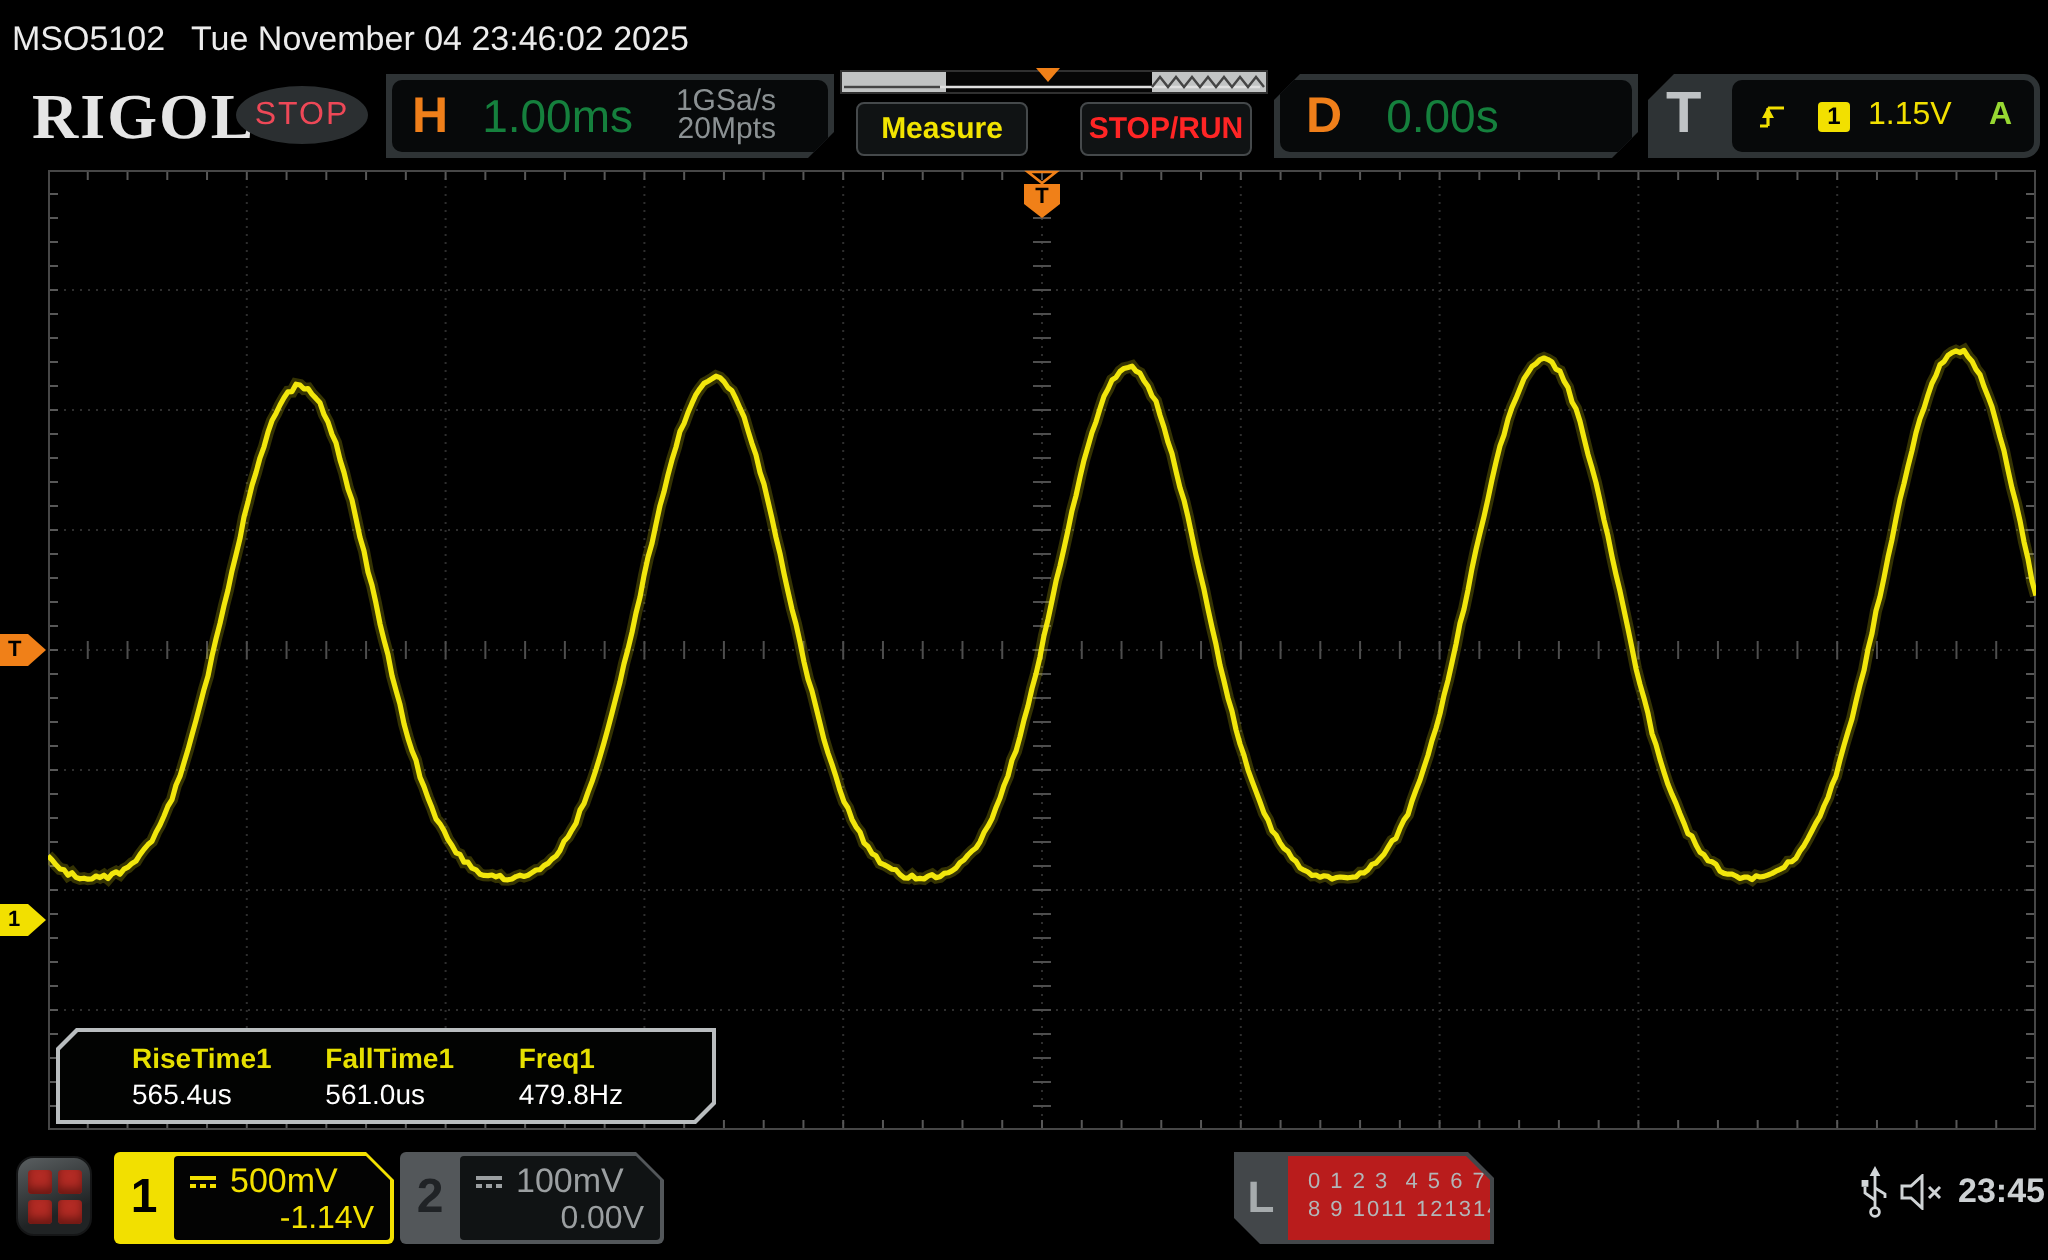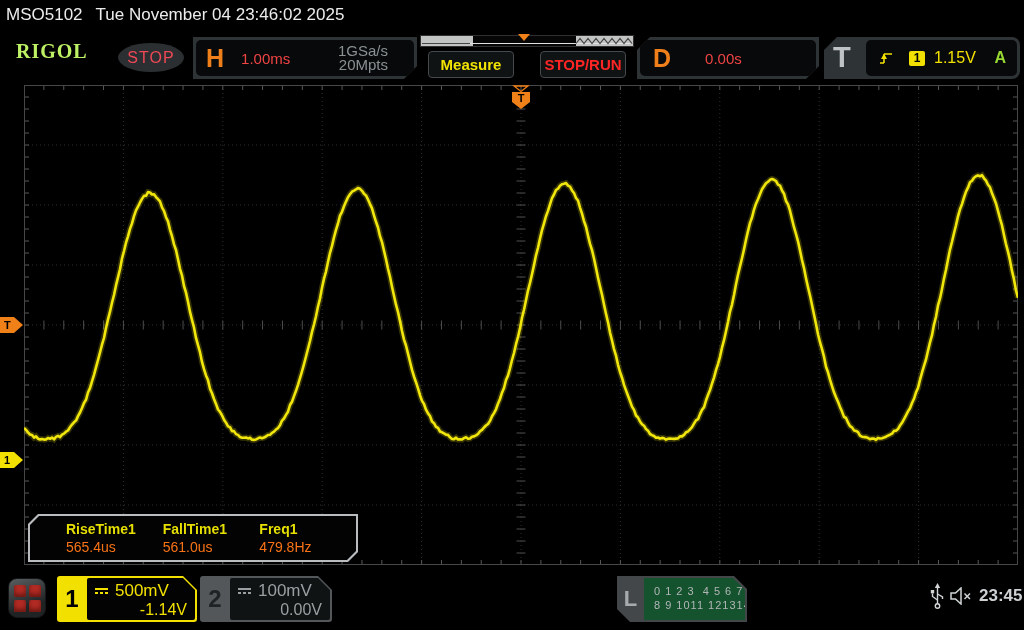--- a/index.html
+++ b/index.html
@@ -1,38 +1,38 @@
 <!DOCTYPE html>
 <html><head>
 <meta charset="utf-8">
 <style>
   html,body{margin:0;padding:0;background:#000;}
   body{position:relative;width:1024px;height:630px;overflow:hidden;
        font-family:"Liberation Sans",sans-serif;-webkit-font-smoothing:antialiased;}
 
   
   .topbar{position:absolute;left:0;top:0;width:1024px;height:30px;color:#ececec;
-          font-size:17px;display:flex;align-items:center;padding-left:6px;box-sizing:border-box;}
+          font-size:17px;display:flex;align-items:flex-end;padding-left:6px;box-sizing:border-box;}
   .topbar .dt{margin-left:13px;}
 
   
   .header{position:absolute;left:0;top:30px;width:1024px;height:53px;background:#000;}
   .logo{position:absolute;left:16px;top:10px;font-family:"Liberation Serif",serif;
-        font-weight:bold;font-size:20px;color:#bef264;letter-spacing:1px;}
+        font-weight:bold;font-size:32px;color:#e5e5e5;letter-spacing:1px;}
   .stopbadge{position:absolute;left:118px;top:13px;width:66px;height:29px;background:#2b2f31;
         border-radius:50%;color:#ee4857;font-weight:normal;font-size:16px;letter-spacing:1px;
         display:flex;align-items:center;justify-content:center;}
   .hdrbox{position:absolute;top:7px;height:42px;background:#2e3335;}
   .hdrbox .inner{position:absolute;left:3px;right:3px;top:3px;bottom:3px;background:#07090a;
         border-radius:5px;display:flex;align-items:center;}
   .hbox{left:193px;width:224px;clip-path:polygon(0 0,100% 0,100% calc(100% - 13px),calc(100% - 13px) 100%,0 100%);}
   .dbox{left:637px;width:182px;clip-path:polygon(13px 0,100% 0,100% calc(100% - 13px),calc(100% - 13px) 100%,0 100%,0 13px);}
   .tbox{left:824px;width:196px;clip-path:polygon(13px 0,100% 0,100% 100%,0 100%,0 13px);border-radius:0 8px 8px 0;}
   .oletter{font-size:25px;font-weight:bold;color:#ef7f1a;margin-left:10px;}
-  .bigval{font-size:15px;color:#ef4444;margin-left:17px;}
+  .bigval{font-size:23px;color:#15803d;margin-left:17px;}
   .memdep{margin-left:auto;margin-right:26px;text-align:right;font-size:15px;line-height:14px;color:#8b9193;}
   .tbox .tletter{position:absolute;left:9px;top:4px;font-size:29px;font-weight:bold;color:#bfc3c5;}
   .tbox .inner{left:42px;}
   .srcbadge{width:16px;height:15px;background:#f2e000;border-radius:2px;color:#000;font-size:12px;
         font-weight:bold;display:flex;align-items:center;justify-content:center;margin-left:15px;}
   .tlevel{color:#f2e000;font-size:16px;margin-left:9px;}
   .tmode{color:#97d832;font-size:16px;font-weight:bold;margin-left:auto;margin-right:11px;}
   .hbtn{position:absolute;top:21px;width:86px;height:27px;background:#101314;border:1px solid #45494b;
         border-radius:4px;font-size:15px;font-weight:bold;display:flex;align-items:center;
         justify-content:center;box-sizing:border-box;}
@@ -49,21 +49,21 @@
   .ch1mark{top:452px;background:#f2e000;}
 
   
   .measpanel{position:absolute;left:28px;top:514px;width:330px;height:48px;background:#b9bdbf;
         clip-path:polygon(10px 0,100% 0,100% calc(100% - 10px),calc(100% - 10px) 100%,0 100%,0 10px);}
   .measpanel .pinner{position:absolute;left:2px;top:2px;right:2px;bottom:2px;background:#020302;
         clip-path:polygon(9px 0,100% 0,100% calc(100% - 9px),calc(100% - 9px) 100%,0 100%,0 9px);
         display:flex;padding:5px 0 11px 36px;box-sizing:border-box;}
   .meascol{width:97px;}
   .measlabel{color:#e6df00;font-size:14px;font-weight:bold;line-height:17px;}
-  .measval{color:#f97316;font-size:14px;line-height:18px;}
+  .measval{color:#ffffff;font-size:14px;line-height:18px;}
 
   
   .bottombar{position:absolute;left:0;top:570px;width:1024px;height:60px;background:#000;}
   .menuicon{position:absolute;left:8px;top:8px;width:38px;height:40px;border-radius:9px;
         background:linear-gradient(160deg,#5a5f61,#202324 70%);border:1px solid #151617;
         display:flex;align-items:center;justify-content:center;box-sizing:border-box;}
   .menuicon .grid2{display:grid;grid-template-columns:12px 12px;grid-template-rows:12px 12px;gap:3px;}
   .menuicon .grid2 div{background:#b22b24;border-radius:2px;box-shadow:inset 0 -3px 4px #6d1813;}
   .chbox{position:absolute;top:6px;height:46px;border-radius:3px;
         clip-path:polygon(0 0,calc(100% - 14px) 0,100% 14px,100% 100%,0 100%);}
@@ -83,21 +83,21 @@
   .coupicon{display:inline-block;width:13px;}
   .coupicon .solid{height:2px;margin-bottom:2px;}
   .coupicon .dash{height:2px;background:repeating-linear-gradient(90deg,currentColor 0 3px,transparent 3px 5px);}
   .ch1box .coupicon .solid{background:#f2e000;}
   .ch2box .coupicon .solid{background:#9b9fa1;}
   .ch1box .coupicon{color:#f2e000;} .ch2box .coupicon{color:#9b9fa1;}
   .lbox{position:absolute;left:617px;top:6px;width:130px;height:46px;background:#43474a;
         clip-path:polygon(0 0,calc(100% - 13px) 0,100% 13px,100% 100%,13px 100%,0 calc(100% - 13px));}
   .lbox .tab{position:absolute;left:0;top:0;bottom:0;width:27px;display:flex;align-items:center;
         justify-content:center;font-size:22px;font-weight:bold;color:#a6abad;}
-  .lbox .body{position:absolute;left:27px;top:2px;right:2px;bottom:2px;background:#14532d;
+  .lbox .body{position:absolute;left:27px;top:2px;right:2px;bottom:2px;background:#b91c1c;
         clip-path:polygon(0 0,calc(100% - 12px) 0,100% 12px,100% 100%,0 100%);
         padding:6px 0 0 10px;box-sizing:border-box;}
   .lrow{font-size:11px;line-height:14px;color:#b2b6b8;letter-spacing:1px;white-space:pre;}
   #usbsvg{position:absolute;left:930px;top:13px;}
   #spksvg{position:absolute;left:950px;top:17px;}
   .clock{position:absolute;left:979px;top:16px;font-size:17px;color:#cdd1d3;font-weight:bold;}
 </style>
 </head>
 <body>
 
@@ -130,21 +130,21 @@
       <polyline points="156,9.5 160,4.5 164,9.5 168,4.5 172,9.5 176,4.5 180,9.5 184,4.5 188,9.5 192,4.5 196,9.5 200,4.5 204,9.5 208,4.5 212,9.5" fill="none" stroke="#454545" stroke-width="1.2"></polyline>
       <polygon points="98,0 110,0 104,7" fill="#f08018"></polygon>
     </svg>
 
   <div class="hbtn measurebtn">Measure</div>
   <div class="hbtn stoprunbtn">STOP/RUN</div>
 
   <div class="hdrbox dbox">
     <div class="inner">
       <span class="oletter" style="margin-left:13px">D</span>
-      <span class="bigval" style="margin-left:34px">0.00s</span>
+      <span class="bigval" style="margin-left:22px">0.00s</span>
     </div>
   </div>
 
   <div class="hdrbox tbox">
     <span class="tletter">T</span>
     <div class="inner">
       <svg width="15" height="15" style="margin-left:13px">
         <path d="M1 12 H5 M5 12 V3 M5 3 H13" stroke="#f2e000" stroke-width="1.6" fill="none"></path>
         <polygon points="2,8 8,8 5,2.5" fill="#f2e000"></polygon>
       </svg>

